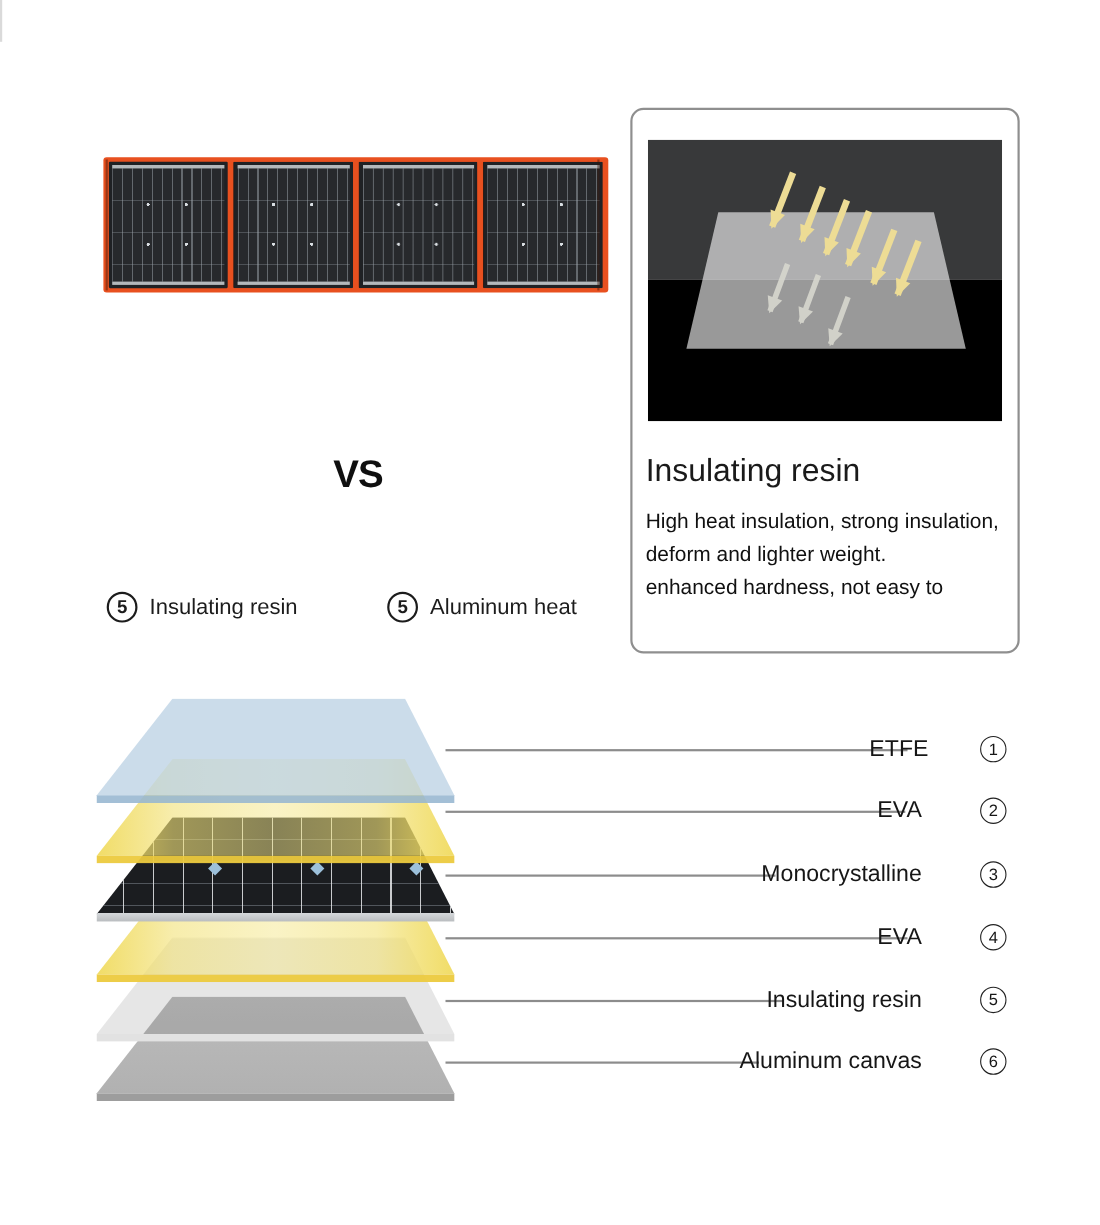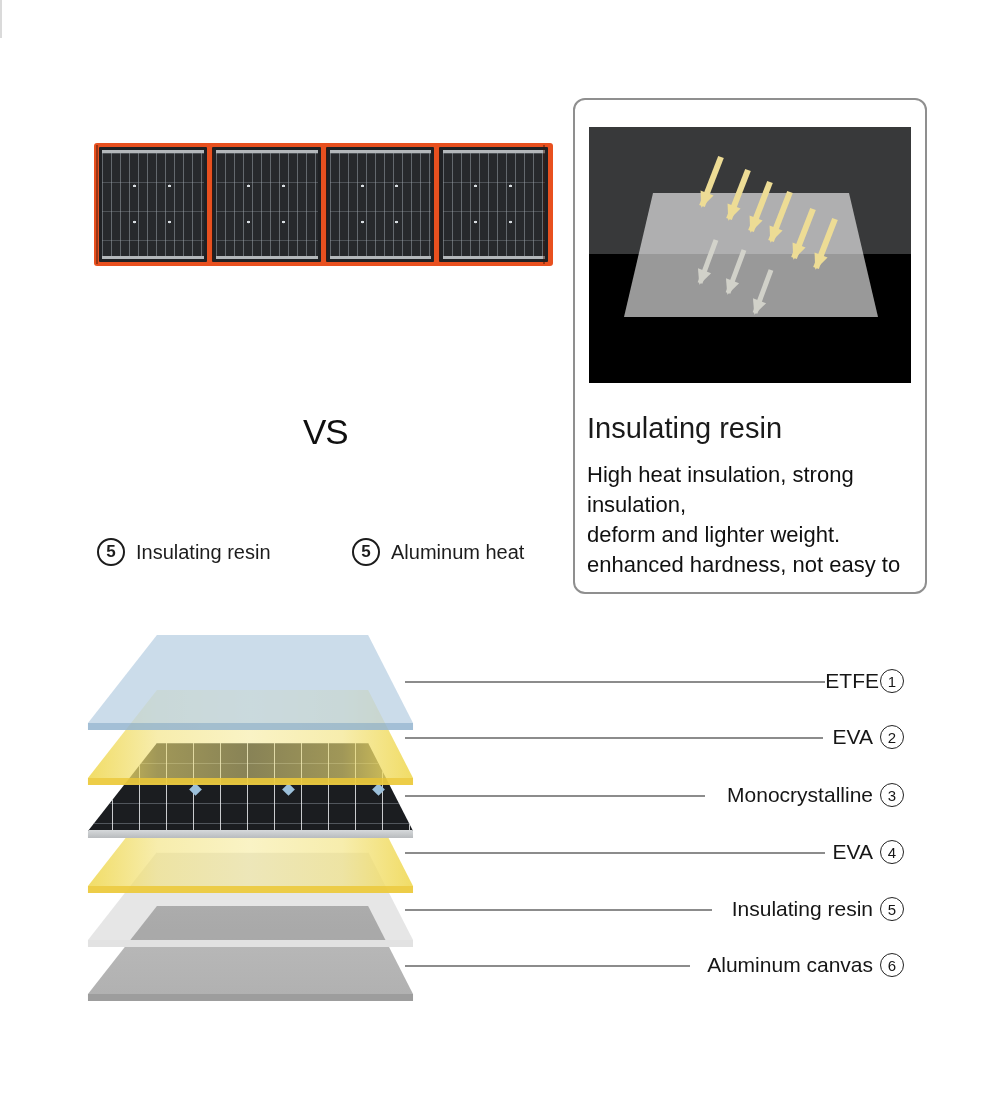--- a/index.html
+++ b/index.html
@@ -55,42 +55,42 @@
     position:absolute; left:11px; top:23px; width:180px; height:119px;
     clip-path:polygon(10.6% 0, 88.3% 0, 100% 100%, 0 100%);
     background:radial-gradient(ellipse 85% 75% at 58% 26%, #ffffff 0%, #eaeaea 25%, #c9c9c9 52%, #ababab 78%, #9c9c9c 100%);
     box-shadow:0 2px 0 rgba(255,255,255,.95);
   }
   .plate-name {
     position:absolute; left:0; right:0; bottom:5px; text-align:center;
     color:#ffffff; font-size:30px; font-weight:600; letter-spacing:.5px;
   }
   .vs-label {
-    position:absolute; left:303px; top:412px; font-size:35px; font-weight:400;
+    position:absolute; left:303px; top:412px; font-size:35px; font-weight:700;
     color:#0f0f0f; letter-spacing:-1px;
   }
   .cmp-caption {
     position:absolute; top:538px; display:flex; align-items:center; gap:11px;
     font-size:20px; color:#1c1c1c;
   }
   .cap-us { left:97px; } .cap-others { left:352px; }
   .num-circle {
     width:28px; height:28px; border:2px solid #1c1c1c; border-radius:50%;
     display:flex; align-items:center; justify-content:center;
     font-size:17px; font-weight:700; color:#1c1c1c; flex:0 0 auto;
   }
 
   
   .info-card {
     position:absolute; left:573px; top:98px; width:354px; height:496px;
     background:#fff; border:2px solid #8f8f8f; border-radius:12px;
   }
   .info-image { position:absolute; left:14px; top:27px; width:322px; height:256px; }
   .info-title { position:absolute; left:12px; top:312px; font-size:29px; color:#1a1a1a; }
-  .info-body { position:absolute; left:12px; top:360px; width:330px; font-size:22px; line-height:30px; color:#101010; }
+  .info-body { position:absolute; left:12px; top:360px; width:330px; font-size:19px; line-height:30px; color:#101010; }
 
   
   .layers { position:absolute; left:85px; top:630px; width:330px; height:382px; z-index:2; }
   .layer {
     position:absolute; left:0; width:330px; height:95px;
     clip-path:polygon(21.8% 0, 85.8% 0, 99.4% 92.6%, 99.4% 100%, 0.9% 100%, 0.9% 92.6%);
   }
   .layer .face { position:absolute; left:0; right:0; top:0; height:88px; }
   .layer .side { position:absolute; left:0; right:0; bottom:0; height:7px; }
 
@@ -124,23 +124,23 @@
   .layer-resin .face { background:rgba(80,80,80,.14); border-top:1px solid rgba(255,255,255,.8); }
   .layer-resin .side { background:#e2e2e2; }
 
   .layer-canvas .face { background:linear-gradient(180deg,#bcbcbc 0%,#b1b1b1 100%); }
   .layer-canvas .side { background:#9d9d9d; }
 
   
   .llabel-row { position:absolute; left:0; width:1000px; height:0; z-index:1; }
   .lline { position:absolute; left:405px; top:-1px; height:2px; background:#8c8c8c; }
   .llabel {
-    position:absolute; right:96px; transform:translateY(-54%);
+    position:absolute; right:85px; transform:translateY(-54%);
     display:flex; align-items:flex-end; white-space:nowrap;
-    font-size:21px; color:#161616;
+    font-size:21px; color:#161616;gap:46px;
   }
   .lnum {
     width:24px; height:24px; border:1.6px solid #222; border-radius:50%;
     display:flex; align-items:center; justify-content:center;
     font-size:15px; color:#161616; margin-left:7px; flex:0 0 auto;
   }
   .row-etfe .lnum { margin-left:1px; }
   .row-etfe  { top:682px; } .row-etfe  .lline { width:420px; }
   .row-eva1  { top:738px; } .row-eva1  .lline { width:418px; }
   .row-mono  { top:796px; } .row-mono  .lline { width:300px; }

